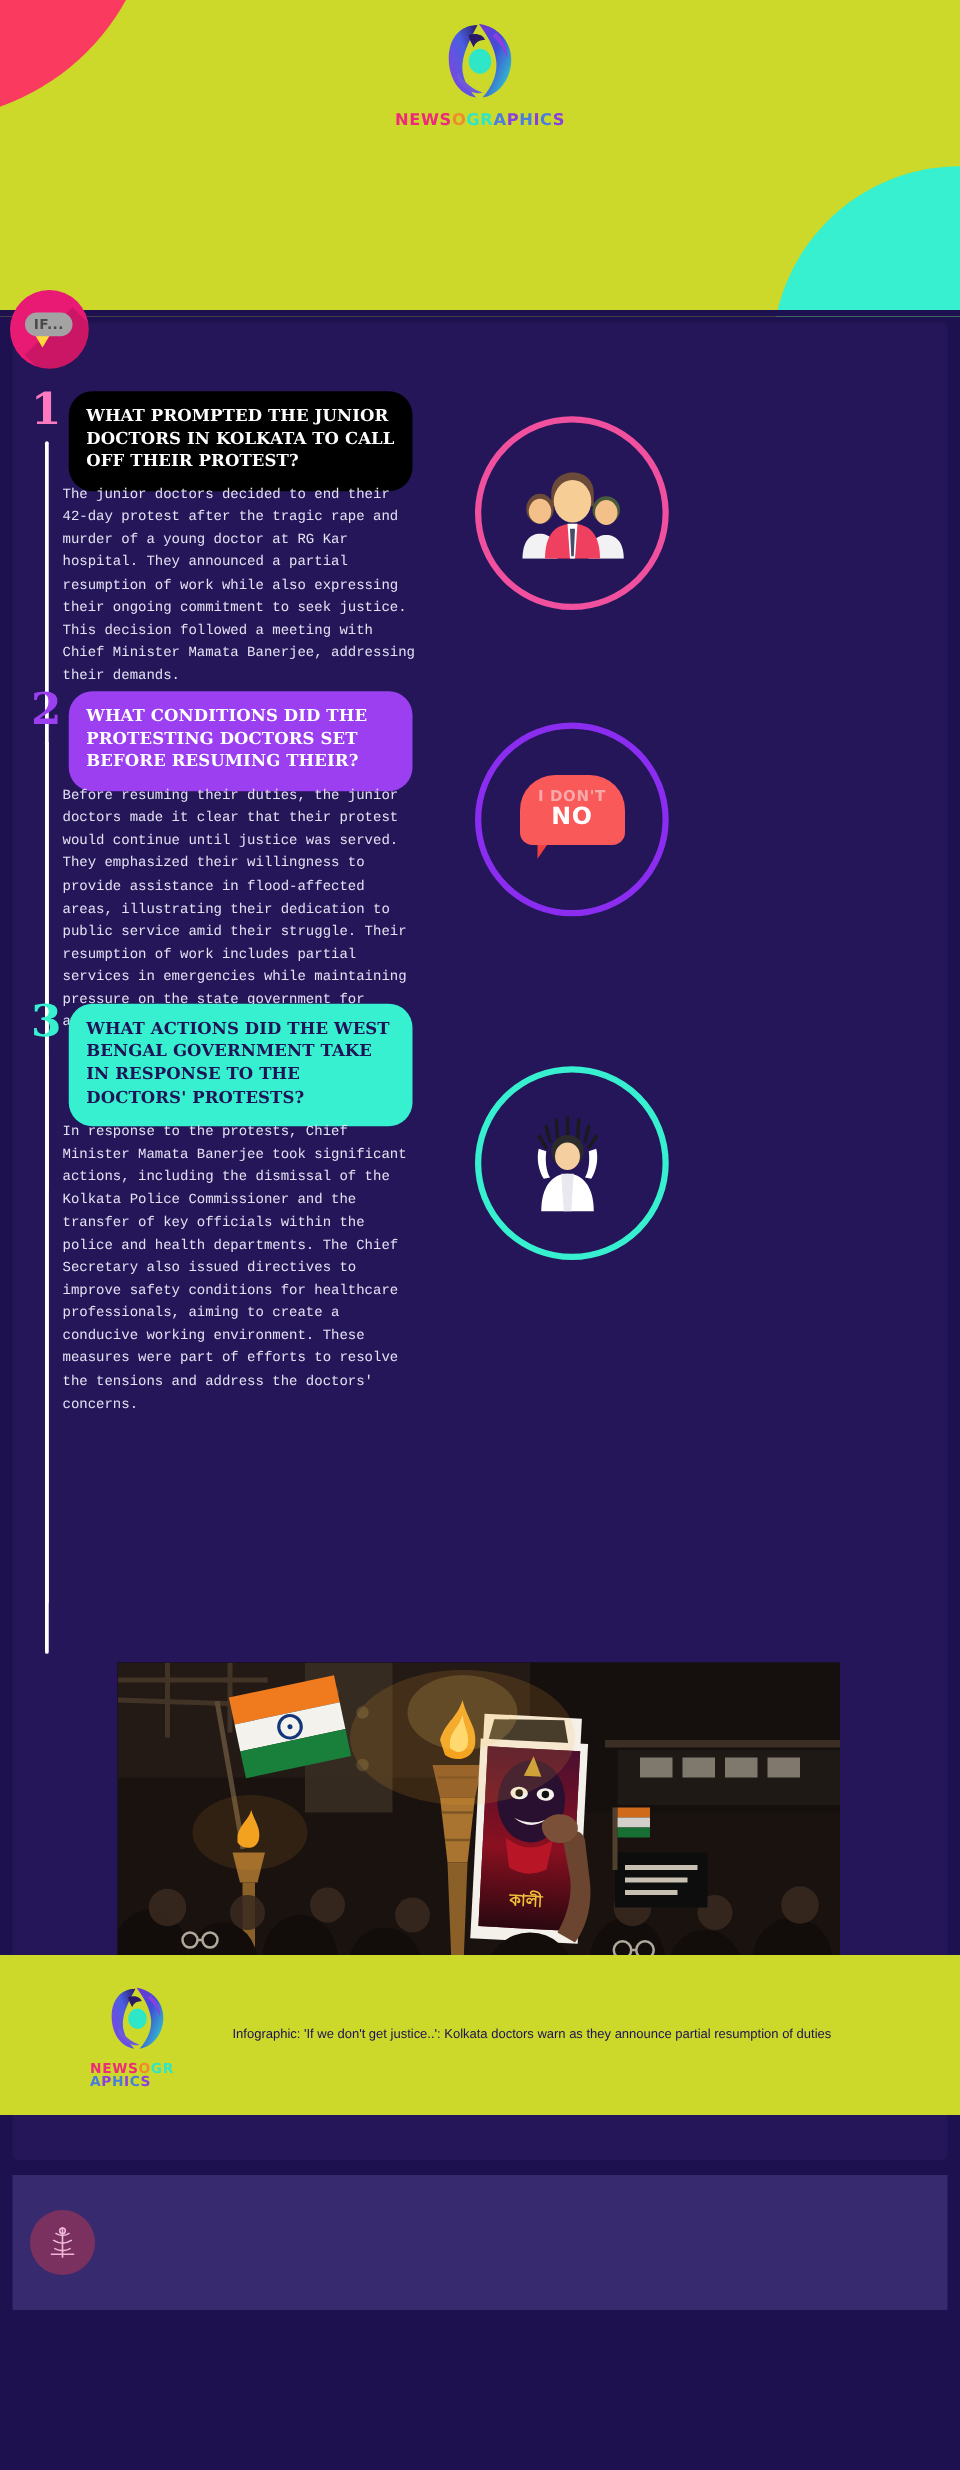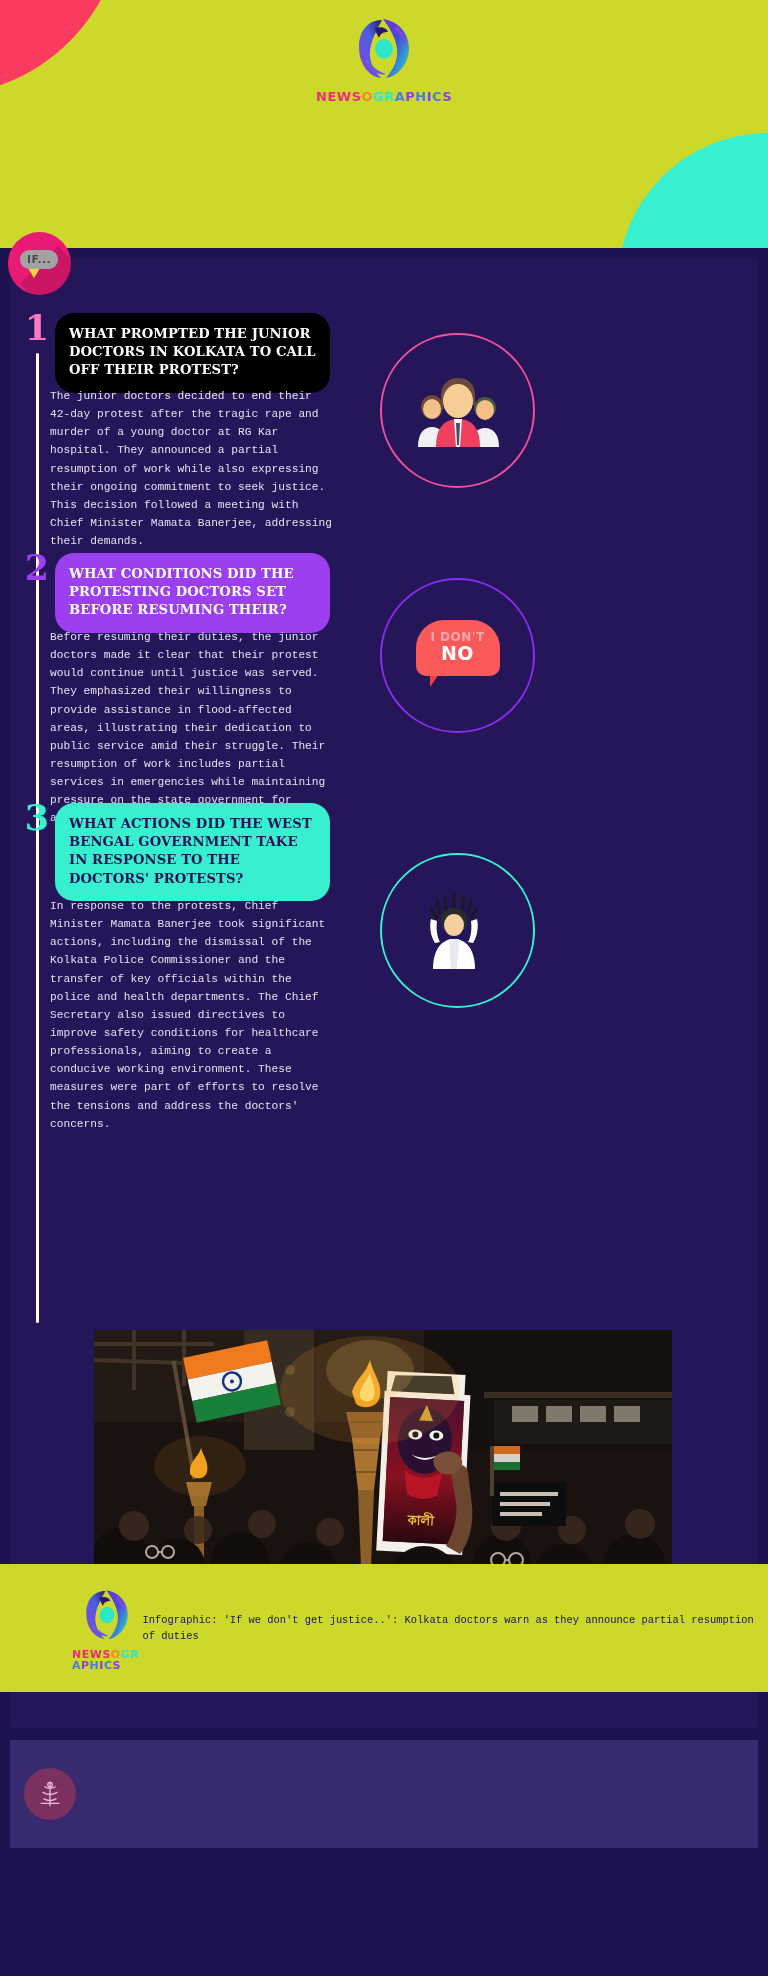--- a/index.html
+++ b/index.html
@@ -91,21 +91,21 @@
     font-family: "DejaVu Serif", serif; font-weight: bold; font-size: 13.2px;
     line-height: 1.38; letter-spacing: 0.1px;
   }
   .ptext {
     position: absolute; left: 50px; width: 285px;
     color: #e4e1f2; font-family: Liberation Mono, monospace;
     font-size: 11.2px; line-height: 1.62;
   }
   .circle-icon {
     position: absolute; width: 155px; height: 155px; border-radius: 50%;
-    border: 2px solid #eab308; display: flex; align-items: center; justify-content: center;
+    border: 5px solid #eab308; display: flex; align-items: center; justify-content: center;
   }
 
   
   .people { position: relative; width: 96px; height: 72px; }
 
   
   .nobubble {
     position: relative; width: 84px; height: 72px;
   }
   .nb-box {
@@ -152,22 +152,22 @@
     position: absolute; left: 0; bottom: 0; width: 768px; height: 128px;
     background: #ccd92b; display: flex; align-items: center;
   }
   .footer-logo {
     margin-left: 72px; width: 76px; display: flex;
     flex-direction: column; align-items: center;
   }
   .footer-logo .globe { width: 52px; height: 58px; }
   .footer-logo .brand { font-size: 11px; margin-top: 5px; }
   .footer-text {
-    color: #1d1150;
-    font-family: Liberation Mono, monospace; font-size: 10.4px; line-height: 1.55;
+    margin-left: 38px; color: #1d1150;
+    font-family: Liberation Sans, sans-serif; font-size: 10.4px; line-height: 1.55;
   }
 </style>
 </head>
 <body>
 
 <div class="page">
 
   <div class="header">
     <div class="hdr-pink-corner"></div>
     <div class="hdr-teal-corner"></div>

